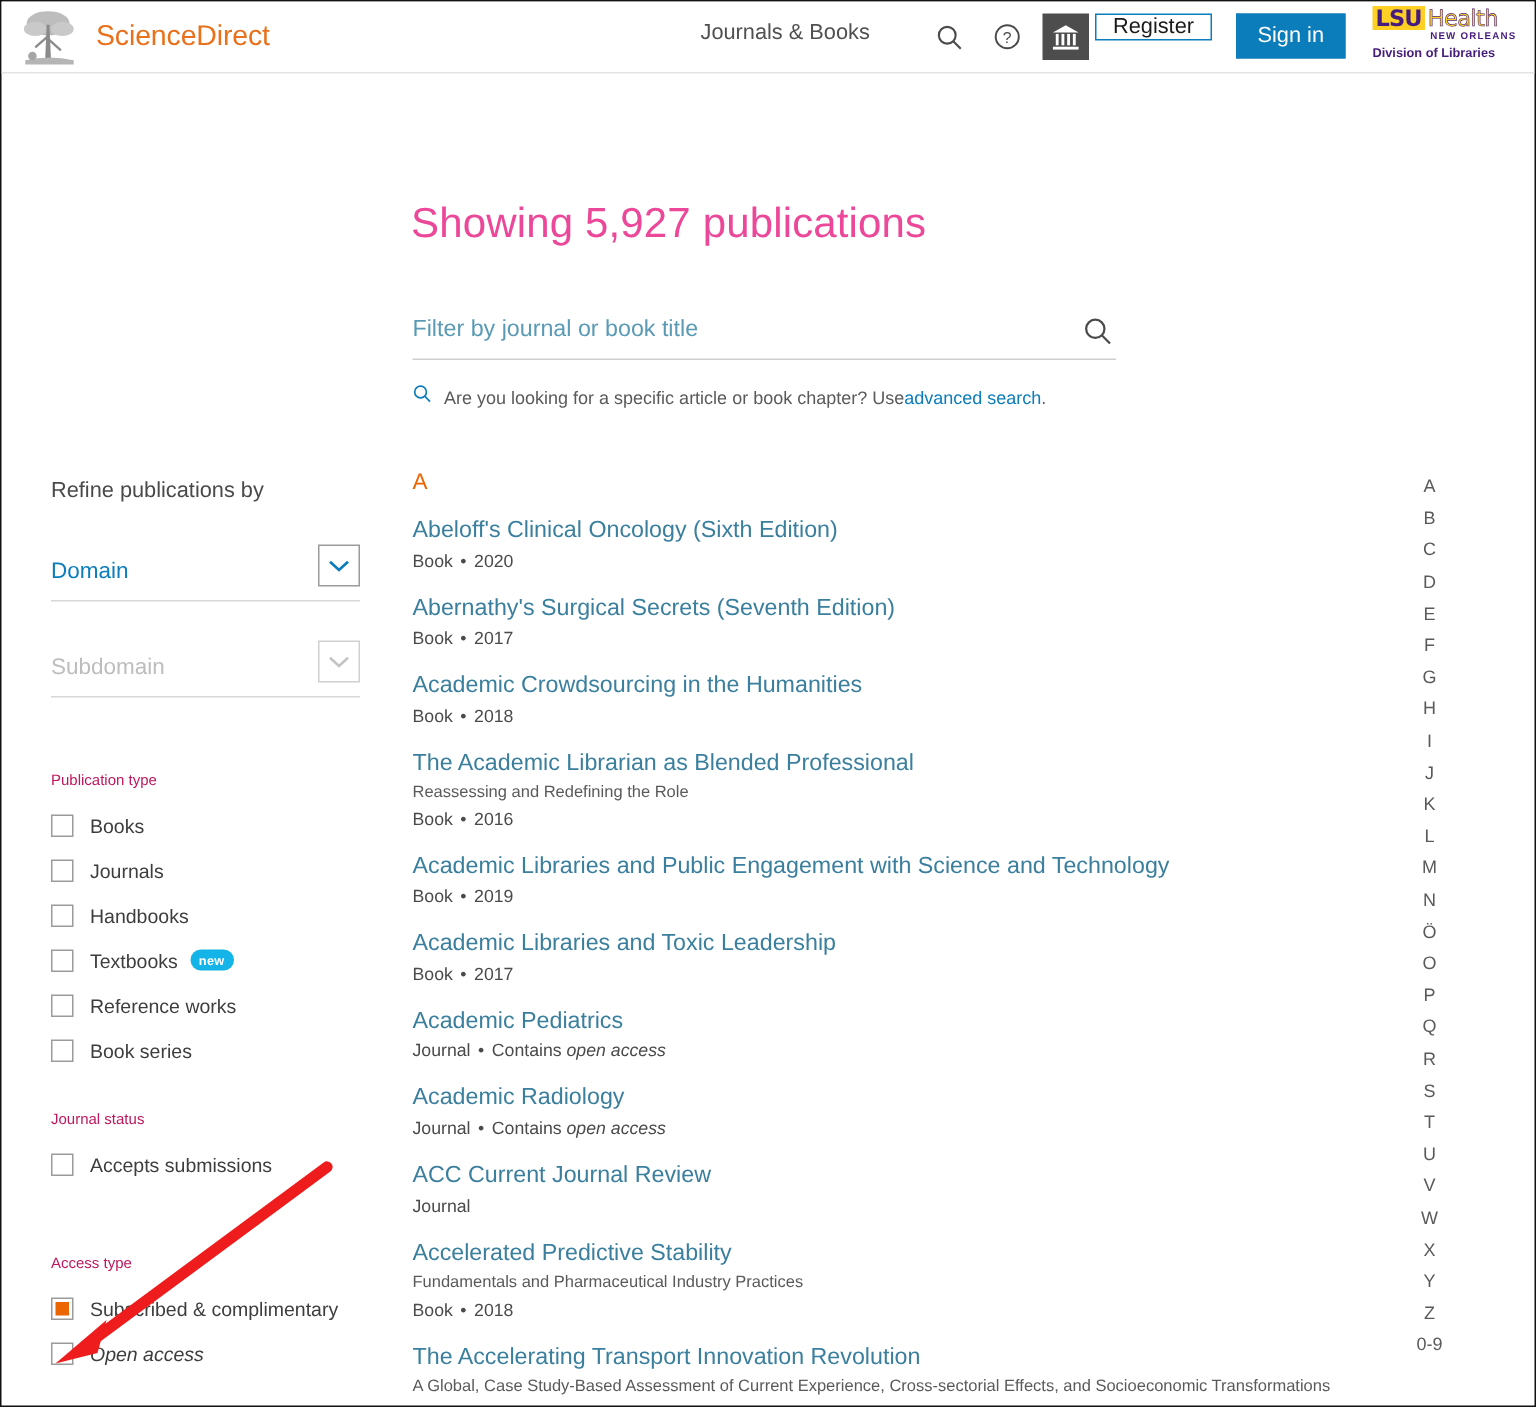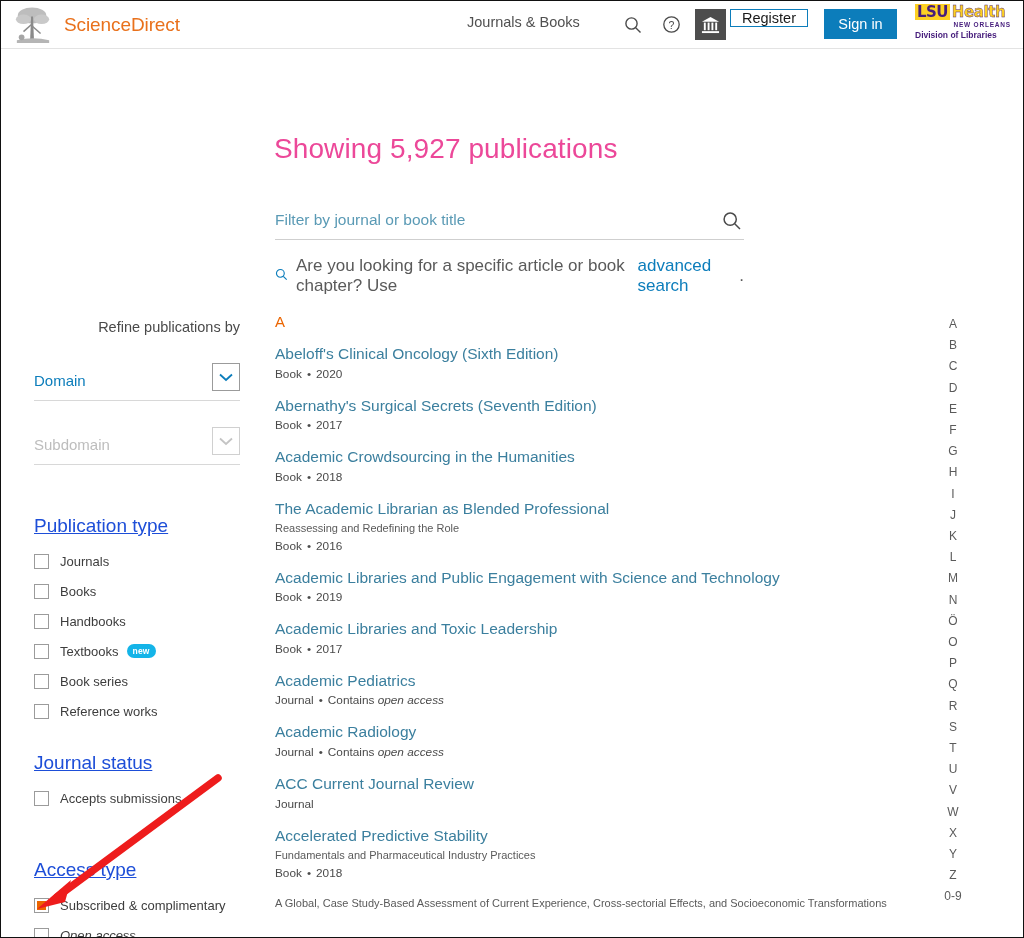--- a/index.html
+++ b/index.html
@@ -132,21 +132,21 @@
     color: #461d7c;
     font-weight: bold;
     font-size: 15px;
     letter-spacing: -0.6px;
     padding: 0 2px;
     line-height: 16px;
     font-family: "DejaVu Sans", sans-serif;
   }
   .lsu-health {
     color: #fdd023;
-    font-weight: bold;
+    font-weight: normal;
     font-size: 15px;
     letter-spacing: -0.4px;
     line-height: 16px;
     margin-left: 2px;
     font-family: "DejaVu Sans", sans-serif;
     -webkit-text-stroke: 0.4px #461d7c;
   }
   .lsu-no {
     color: #461d7c;
     font-weight: bold;
@@ -205,43 +205,42 @@
   .filter-input::placeholder { color: #5a9ab5; opacity: 1; }
   .filter-search-icon {
     position: absolute;
     right: 2px;
     top: 0px;
     cursor: pointer;
   }
   .adv-row {
     margin-top: 16px;
     display: flex;
-    align-items: center;
-    font-size: 17px;
+    align-items: flex-end;
+    font-size: 12px;
     color: #5a5a5a;
   }
   .adv-row .mini-icon { margin-right: 8px; }
   .adv-link {
     color: #0c7dbb;
     text-decoration: none;
     cursor: pointer;
   }
 
   
   .sidebar {
     position: absolute;
     left: 33px;
     top: 270px;
     width: 206px;
   }
   .sidebar-head {
     font-size: 14.5px;
     color: #4a4a4a;
     margin-bottom: 28px;
-    text-align: right;
   }
   .dropdown {
     display: flex;
     align-items: flex-end;
     justify-content: space-between;
     border-bottom: 1px solid #d8d8d8;
     padding-bottom: 9px;
     margin-bottom: 26px;
     cursor: pointer;
   }
@@ -258,24 +257,23 @@
     border: 1px solid #9b9b9b;
     display: flex;
     align-items: center;
     justify-content: center;
     background: #fff;
   }
   .dropdown.disabled .dropdown-btn { border-color: #d0d0d0; }
 
   .facet { margin-top: 4px; }
   .facet-title {
-    font-size: 19px;
-    color: #1d4ed8;
+    font-size: 10px;
+    color: #be185d;
     margin-bottom: 11px;
-    text-decoration: underline;
   }
   .cb-row {
     display: flex;
     align-items: center;
     height: 26px;
     margin-bottom: 4px;
     cursor: pointer;
   }
   .cb {
     width: 15px;
@@ -488,42 +486,42 @@
         </span>
       </div>
 
       <div class="facet-gap"></div>
 
       <div class="facet">
         <div class="facet-title">Publication type</div>
 
         <div class="cb-row">
           <span class="cb"></span>
+          <span class="cb-label">Books</span>
+        </div>
+        <div class="cb-row">
+          <span class="cb"></span>
           <span class="cb-label">Journals</span>
-        </div>
-        <div class="cb-row">
-          <span class="cb"></span>
-          <span class="cb-label">Books</span>
         </div>
         <div class="cb-row">
           <span class="cb"></span>
           <span class="cb-label">Handbooks</span>
         </div>
         <div class="cb-row">
           <span class="cb"></span>
           <span class="cb-label">Textbooks</span>
           <span class="badge-new">new</span>
         </div>
         <div class="cb-row">
           <span class="cb"></span>
+          <span class="cb-label">Reference works</span>
+        </div>
+        <div class="cb-row">
+          <span class="cb"></span>
           <span class="cb-label">Book series</span>
-        </div>
-        <div class="cb-row">
-          <span class="cb"></span>
-          <span class="cb-label">Reference works</span>
         </div>
       </div>
 
       <div class="facet-gap"></div>
 
       <div class="facet">
         <div class="facet-title">Journal status</div>
         <div class="cb-row">
           <span class="cb"></span>
           <span class="cb-label">Accepts submissions</span>
@@ -559,21 +557,21 @@
           <div class="pub"><a class="pub-title">Abeloff's Clinical Oncology (Sixth Edition)</a><div class="pub-meta"><span>Book</span><span class="sep">•</span><span>2020</span></div></div>
           <div class="pub"><a class="pub-title">Abernathy's Surgical Secrets (Seventh Edition)</a><div class="pub-meta"><span>Book</span><span class="sep">•</span><span>2017</span></div></div>
           <div class="pub"><a class="pub-title">Academic Crowdsourcing in the Humanities</a><div class="pub-meta"><span>Book</span><span class="sep">•</span><span>2018</span></div></div>
           <div class="pub"><a class="pub-title">The Academic Librarian as Blended Professional</a><div class="pub-sub">Reassessing and Redefining the Role</div><div class="pub-meta"><span>Book</span><span class="sep">•</span><span>2016</span></div></div>
           <div class="pub"><a class="pub-title">Academic Libraries and Public Engagement with Science and Technology</a><div class="pub-meta"><span>Book</span><span class="sep">•</span><span>2019</span></div></div>
           <div class="pub"><a class="pub-title">Academic Libraries and Toxic Leadership</a><div class="pub-meta"><span>Book</span><span class="sep">•</span><span>2017</span></div></div>
           <div class="pub"><a class="pub-title">Academic Pediatrics</a><div class="pub-meta"><span>Journal</span><span class="sep">•</span><span>Contains </span><em>open access</em></div></div>
           <div class="pub"><a class="pub-title">Academic Radiology</a><div class="pub-meta"><span>Journal</span><span class="sep">•</span><span>Contains </span><em>open access</em></div></div>
           <div class="pub"><a class="pub-title">ACC Current Journal Review</a><div class="pub-meta"><span>Journal</span></div></div>
           <div class="pub"><a class="pub-title">Accelerated Predictive Stability</a><div class="pub-sub">Fundamentals and Pharmaceutical Industry Practices</div><div class="pub-meta"><span>Book</span><span class="sep">•</span><span>2018</span></div></div>
-          <div class="pub"><div class="pub-sub">A Global, Case Study-Based Assessment of Current Experience, Cross-sectorial Effects, and Socioeconomic Transformations</div></div>
+          <div class="pub"><a class="pub-title">The Accelerating Transport Innovation Revolution</a><div class="pub-sub">A Global, Case Study-Based Assessment of Current Experience, Cross-sectorial Effects, and Socioeconomic Transformations</div></div>
         </div>
     </div>
 
     <div class="alpha">
         <div class="alpha-item">A</div>
         <div class="alpha-item">B</div>
         <div class="alpha-item">C</div>
         <div class="alpha-item">D</div>
         <div class="alpha-item">E</div>
         <div class="alpha-item">F</div>

